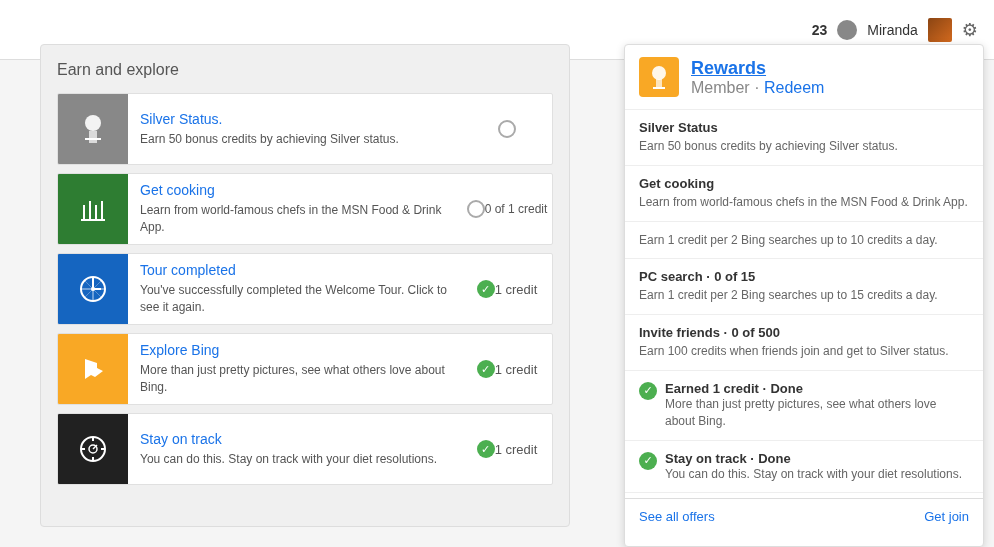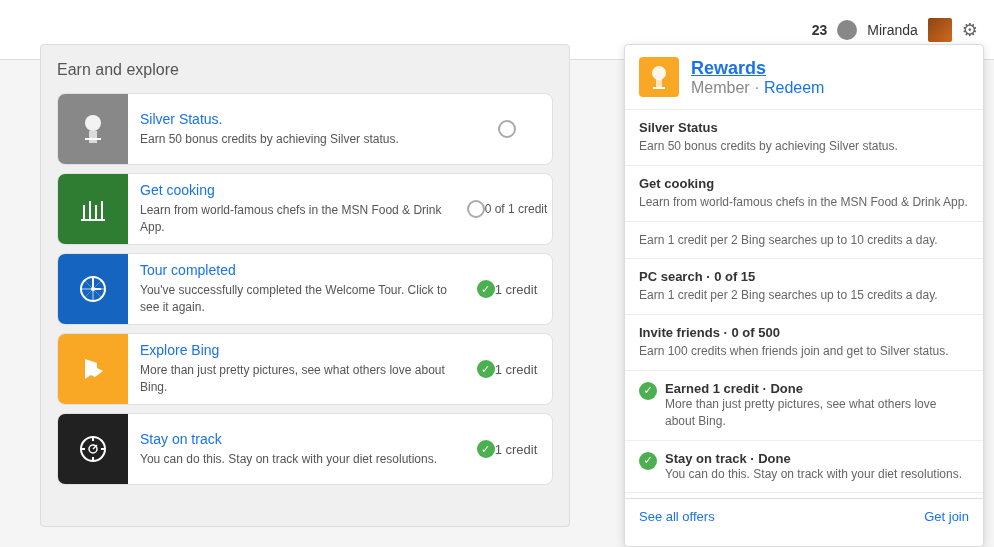--- a/index.html
+++ b/index.html
@@ -72,21 +72,21 @@
       color: #555;
       margin-bottom: 14px;
       font-weight: normal;
     }
     .reward-item {
       display: flex;
       align-items: center;
       background: #fff;
       margin-bottom: 8px;
       border: 1px solid #e0e0e0;
-      border-radius: 8px;
+      border-radius: 2px;
       overflow: hidden;
     }
     .reward-icon {
       width: 70px;
       height: 70px;
       flex-shrink: 0;
       display: flex;
       align-items: center;
       justify-content: center;
     }

